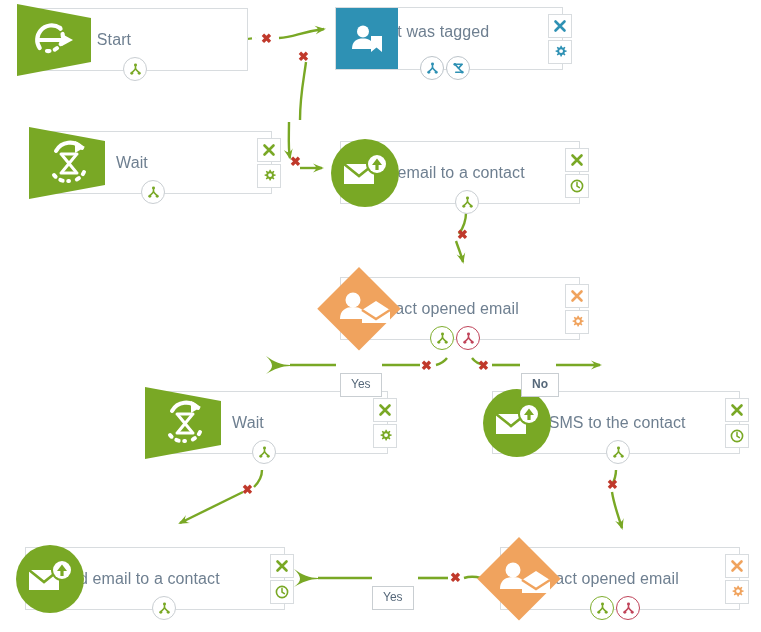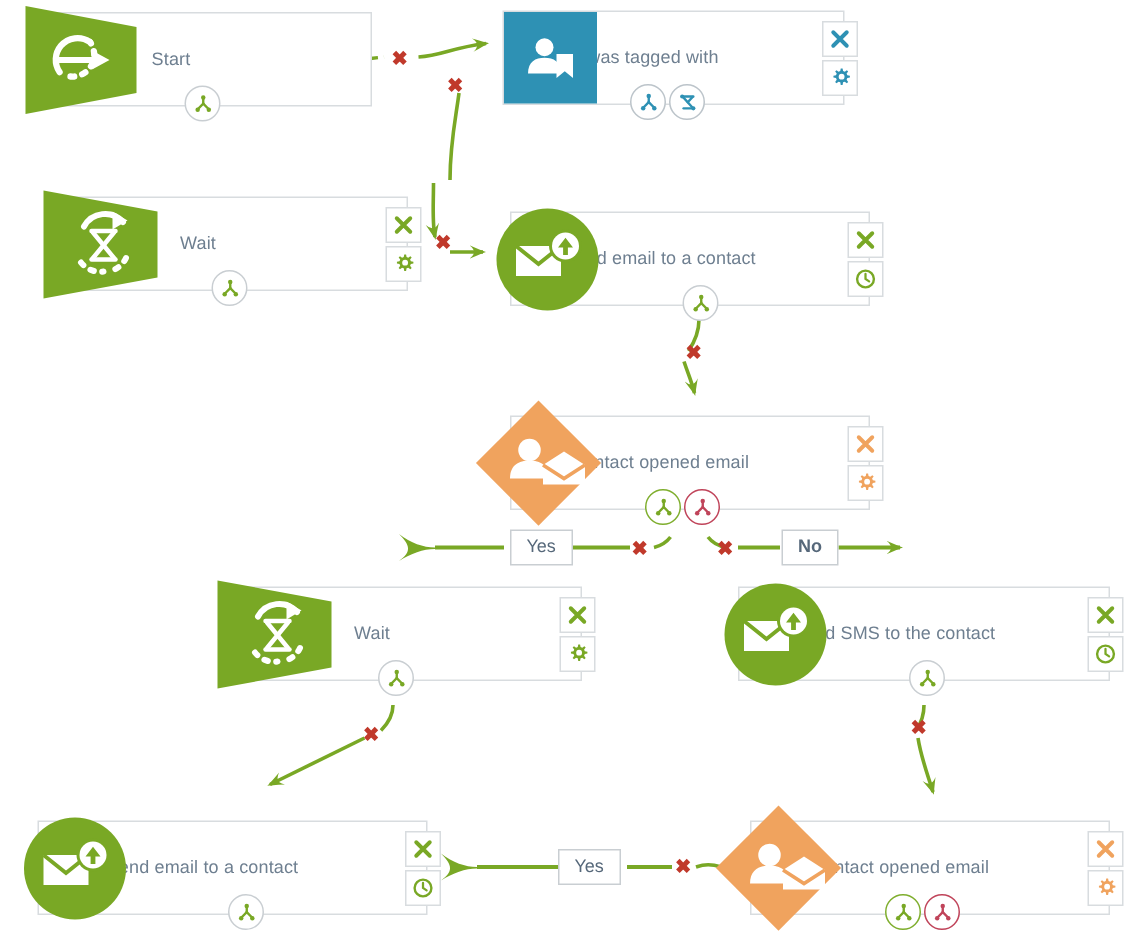--- a/index.html
+++ b/index.html
@@ -34,21 +34,21 @@
     box-sizing: border-box;
     background: #ffffff;
     border: 1px solid #d8dcdf;
     display: flex;
     align-items: center;
   }
   .node-label {
     flex: 1;
     text-align: center;
     color: #6e7f90;
-    font-size: 12px;
+    font-size: 16px;
     line-height: 15px;
     padding: 0 46px 0 6px;
     letter-spacing: .1px;
   }
   .node-label.two-line { padding-right: 52px; text-align: left; padding-left: 10px;}
 
   
   .icon-wrap {
     position: absolute;
     left: -4px;
@@ -108,20 +108,21 @@
   
   .branch-label {
     position: absolute;
     background: #ffffff;
     border: 1px solid #c9ced2;
     color: #56687a;
     font-size: 12px;
     padding: 4px 10px 5px 10px;
     line-height: 13px;
     z-index: 5;
+    margin-top: 20px;
   }
 
   
   .xmark {
     position: absolute;
     color: #c0392b;
     font-size: 13px;
     font-weight: bold;
     font-family: "Liberation Sans", sans-serif;
     z-index: 6;

